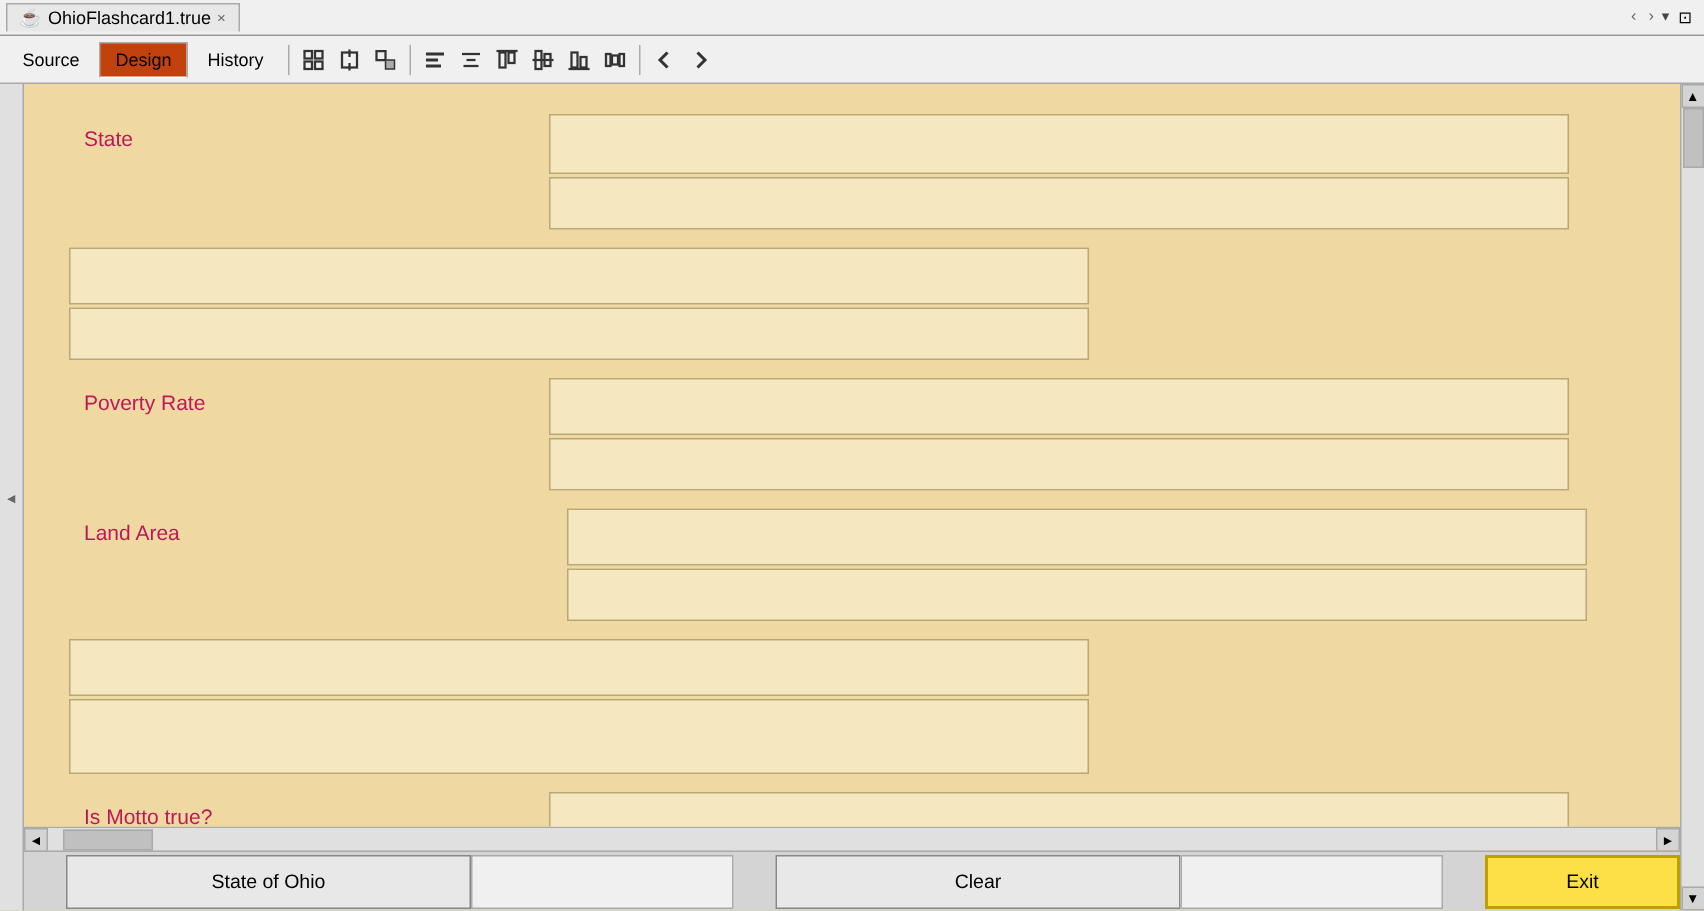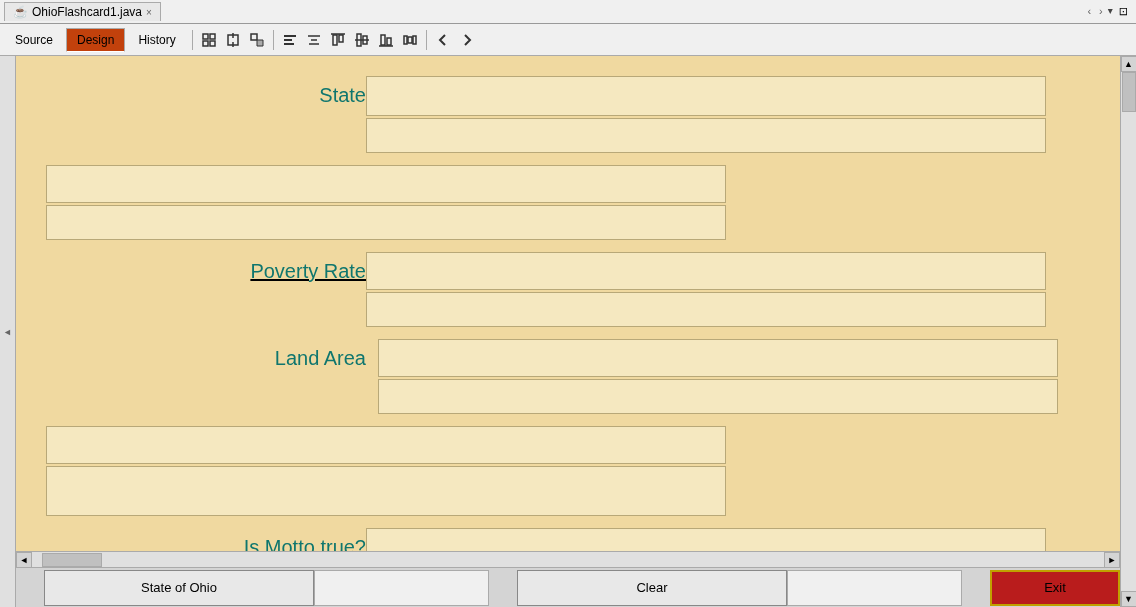--- a/index.html
+++ b/index.html
@@ -171,25 +171,24 @@
     }
 
     .form-row {
       display: flex;
       align-items: flex-start;
       margin-bottom: 0;
     }
 
     .form-label {
       width: 320px;
-      font-size: 20px;
-      color: #0f766e;
+      font-size: 14px;
+      color: #be185d;
       padding-top: 8px;
       padding-left: 10px;
-      text-align: right;
     }
 
     .form-fields {
       flex: 1;
       display: flex;
       flex-direction: column;
     }
 
     .field-input {
       width: 680px;
@@ -251,21 +250,21 @@
       border: 1px solid #888;
       background: #e8e8e8;
       cursor: pointer;
       font-size: 13px;
       display: flex;
       align-items: center;
       justify-content: center;
       margin-left: 28px;
     }
     .action-btn.primary {
-      background: #b91c1c;
+      background: #fde047;
       border: 2px solid #c0a000;
     }
     .action-btn-spacer {
       flex: 1;
       height: 36px;
       border: 1px solid #aaa;
       background: #f0f0f0;
     }
 
     
@@ -282,21 +281,21 @@
       color: #666;
     }
   </style>
 </head>
 <body>
 
 <div class="title-bar">
   <div class="title-bar-left">
     <div class="tab-file">
       <span>☕</span>
-      <span>OhioFlashcard1.java</span>
+      <span>OhioFlashcard1.true</span>
       <span class="tab-close">×</span>
     </div>
   </div>
   <div class="nav-arrows">
     <span class="nav-arrow">‹</span>
     <span class="nav-arrow">›</span>
     <span class="dropdown-arrow">▾</span>
     <span class="maximize-btn">⊡</span>
   </div>
 </div>
@@ -405,21 +404,21 @@
           </div>
         </div>
 
         <div class="form-row" style="margin-top:10px;">
           <div class="form-fields">
             <div class="field-input" style="height:38px;"></div>
             <div class="field-input" style="height:35px;"></div>
           </div>
         </div>
 
-        <div class="form-row" style="margin-top:10px;text-decoration:underline;">
+        <div class="form-row" style="margin-top:10px;">
           <div class="form-label">Poverty Rate</div>
           <div class="form-fields">
             <div class="field-input" style="height:38px;"></div>
             <div class="field-input" style="height:35px;"></div>
           </div>
         </div>
 
         <div class="form-row" style="margin-top:10px;gap:12px;">
           <div class="form-label">Land Area</div>
           <div class="form-fields">

